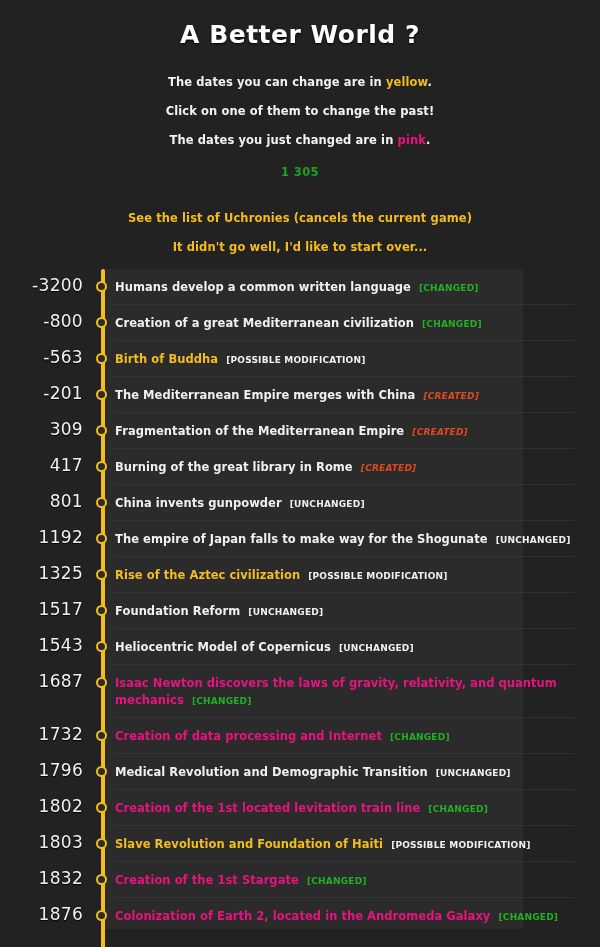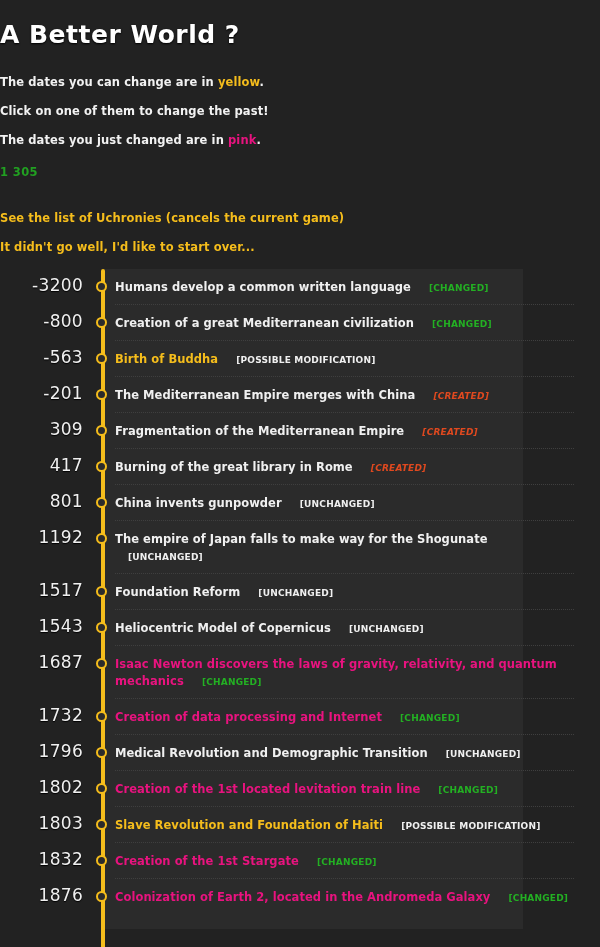--- a/index.html
+++ b/index.html
@@ -10,21 +10,21 @@
     background: #222222;
     overflow: hidden;
   }
   body {
     font-family: "DejaVu Sans", sans-serif;
     color: #e8e8e8;
     -webkit-font-smoothing: antialiased;
   }
 
   
-  .header { width: 600px; padding-top: 20px; text-align: left; }
+  .header { width: 600px; padding-top: 20px; text-align: center; }
 
   .page-title {
     font-size: 25px;
     font-weight: bold;
     letter-spacing: 0.5px;
     color: #ffffff;
     margin: 0 0 26px 0;
     text-shadow: 0 1px 2px #000;
   }
 
@@ -149,21 +149,21 @@
     letter-spacing: 0.05px;
   }
   .ev-white  { color: #f0f0f0; margin-top: 48px; }
   .ev-yellow { color: #f5bd1c; }
   .ev-pink   { color: #e8137f; }
 
   .ev-tag {
     font-size: 9px;
     font-weight: bold;
     letter-spacing: 0.2px;
-    margin-left: 13px;
+    margin-left: 3px;
     white-space: nowrap;
   }
   .tag-changed    { color: #23b023; }
   .tag-created    { color: #e0491f; font-style: italic; }
   .tag-unchanged  { color: #f0f0f0; }
   .tag-possible   { color: #f0f0f0; }
 </style>
 </head>
 <body>
 
@@ -254,20 +254,29 @@
       <div class="t-row">
         <div class="year">1192</div>
         <div class="dot-cell">
           <span class="dot"></span>
         </div>
         <div class="event-cell">
           <div class="event-inner"><span class="ev-text ev-white">The empire of Japan falls to make way for the Shogunate</span> <span class="ev-tag tag-unchanged">[UNCHANGED]</span></div>
         </div>
       </div>
       <div class="t-row">
+        <div class="year">1325</div>
+        <div class="dot-cell">
+          <span class="dot"></span>
+        </div>
+        <div class="event-cell">
+          <div class="event-inner"><span class="ev-text ev-yellow">Rise of the Aztec civilization</span> <span class="ev-tag tag-possible">[POSSIBLE MODIFICATION]</span></div>
+        </div>
+      </div>
+      <div class="t-row">
         <div class="year">1517</div>
         <div class="dot-cell">
           <span class="dot"></span>
         </div>
         <div class="event-cell">
           <div class="event-inner"><span class="ev-text ev-white">Foundation Reform</span> <span class="ev-tag tag-unchanged">[UNCHANGED]</span></div>
         </div>
       </div>
       <div class="t-row">
         <div class="year">1543</div>

